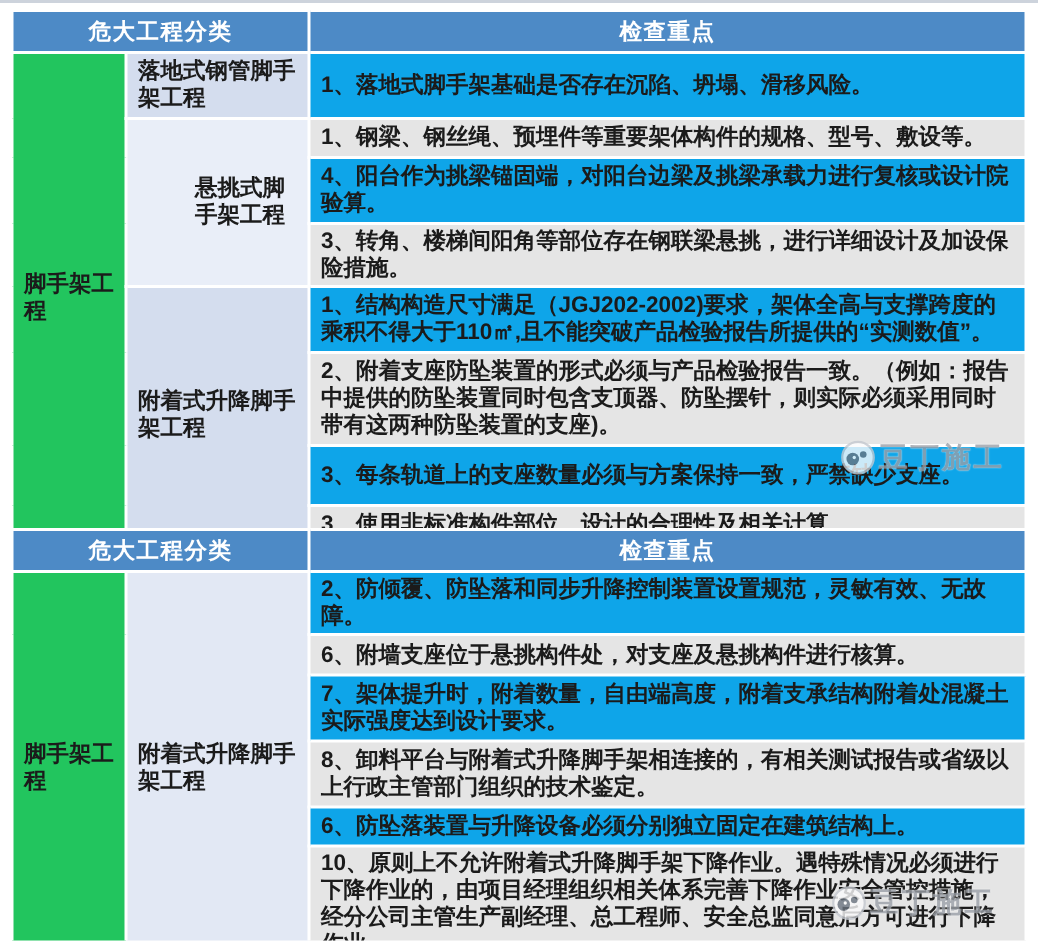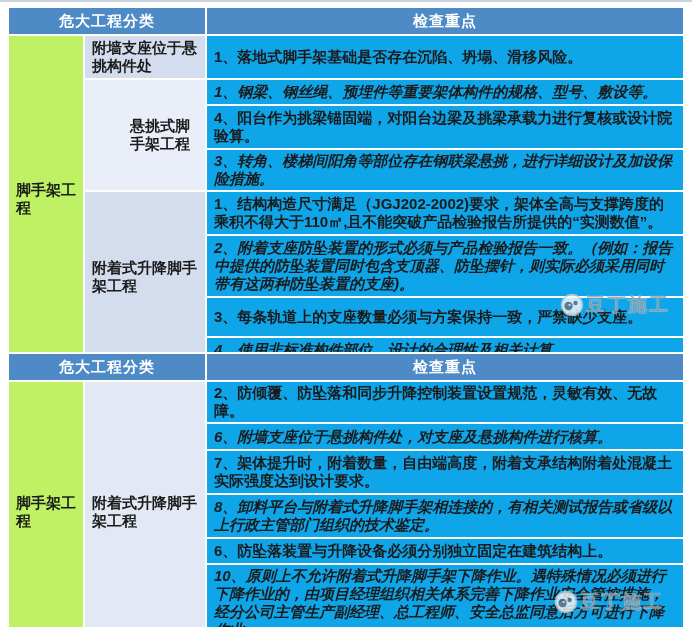--- a/index.html
+++ b/index.html
@@ -23,22 +23,22 @@
     text-align:center;height:24px;border:2px solid #ffffff;padding:1px 4px;
     letter-spacing:1px;
     margin-top:44px;
   }
   td{
     border:2px solid #ffffff;font-size:15px;line-height:18px;
     color:#1b1b1b;font-weight:600;vertical-align:middle;
     padding:2px 7px;word-break:break-all;
   }
   tr.bd td.item{background:#0ea5e9;}
-  tr.bl td.item{background:#0ea5e9;font-style:italic;}
-  td.cat{background:#bef264;}
+  tr.bl td.item{background:#e5e5e5;}
+  td.cat{background:#22c55e;}
   td.sub-d{background:#d4ddee;}
   td.sub-l{background:#e9eef8;padding-left:45px;}
   td.sub-m{background:#e2e8f4;}
   
   .wm{
     position:absolute;display:flex;align-items:center;gap:2px;
     opacity:0.8;pointer-events:none;
   }
   .wm1{left:560px;top:292px;}
   .wm2{left:554px;top:589px;}
@@ -61,21 +61,21 @@
     </colgroup>
   <thead>
     <tr>
       <th colspan="2">危大工程分类</th>
       <th>检查重点</th>
     </tr>
   </thead>
   <tbody>
     <tr class="bd" style="height:44px">
       <td class="cat" rowspan="8">脚手架工程</td>
-      <td class="sub-d">附墙支座位于悬挑构件处</td>
+      <td class="sub-d">落地式钢管脚手架工程</td>
       <td class="item">1、落地式脚手架基础是否存在沉陷、坍塌、滑移风险。</td>
     </tr>
     <tr class="bl" style="height:26px">
       <td class="sub-l" rowspan="3">悬挑式脚手架工程</td>
       <td class="item">1、钢梁、钢丝绳、预埋件等重要架体构件的规格、型号、敷设等。</td>
     </tr>
     <tr class="bd" style="height:44px">
       <td class="item">4、阳台作为挑梁锚固端，对阳台边梁及挑梁承载力进行复核或设计院验算。</td>
     </tr>
     <tr class="bl" style="height:32px">
@@ -85,21 +85,21 @@
       <td class="sub-d" rowspan="4">附着式升降脚手架工程</td>
       <td class="item">1、结构构造尺寸满足（JGJ202-2002)要求，架体全高与支撑跨度的乘积不得大于110㎡,且不能突破产品检验报告所提供的“实测数值”。</td>
     </tr>
     <tr class="bl" style="height:62px">
       <td class="item">2、附着支座防坠装置的形式必须与产品检验报告一致。（例如：报告中提供的防坠装置同时包含支顶器、防坠摆针，则实际必须采用同时带有这两种防坠装置的支座)。</td>
     </tr>
     <tr class="bd" style="height:40px">
       <td class="item">3、每条轨道上的支座数量必须与方案保持一致，严禁缺少支座。</td>
     </tr>
     <tr class="bl" style="height:26px">
-      <td class="item">4、使用非标准构件部位，设计的合理性及相关计算。</td>
+      <td class="item">3、使用非标准构件部位，设计的合理性及相关计算。</td>
     </tr>
   </tbody>
 </table>
 
 <table class="haz t2">
   <colgroup>
       <col class="c1">
       <col class="c2">
       <col>
     </colgroup>

